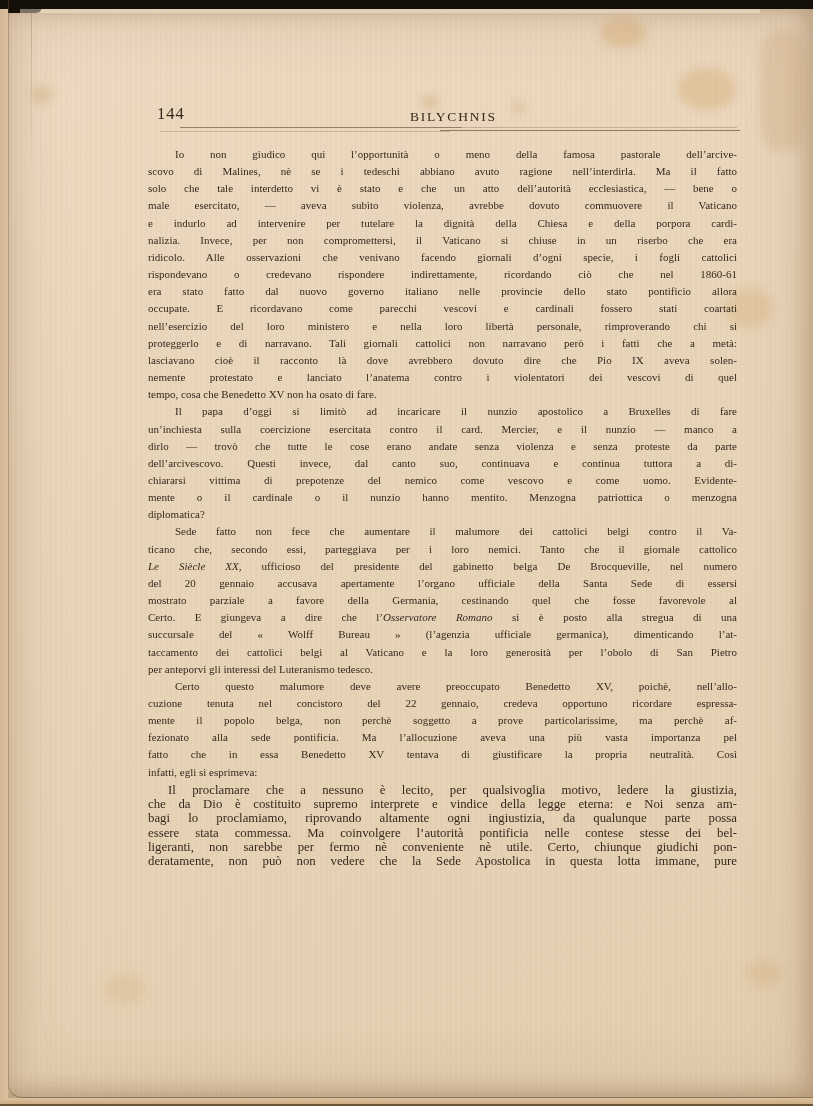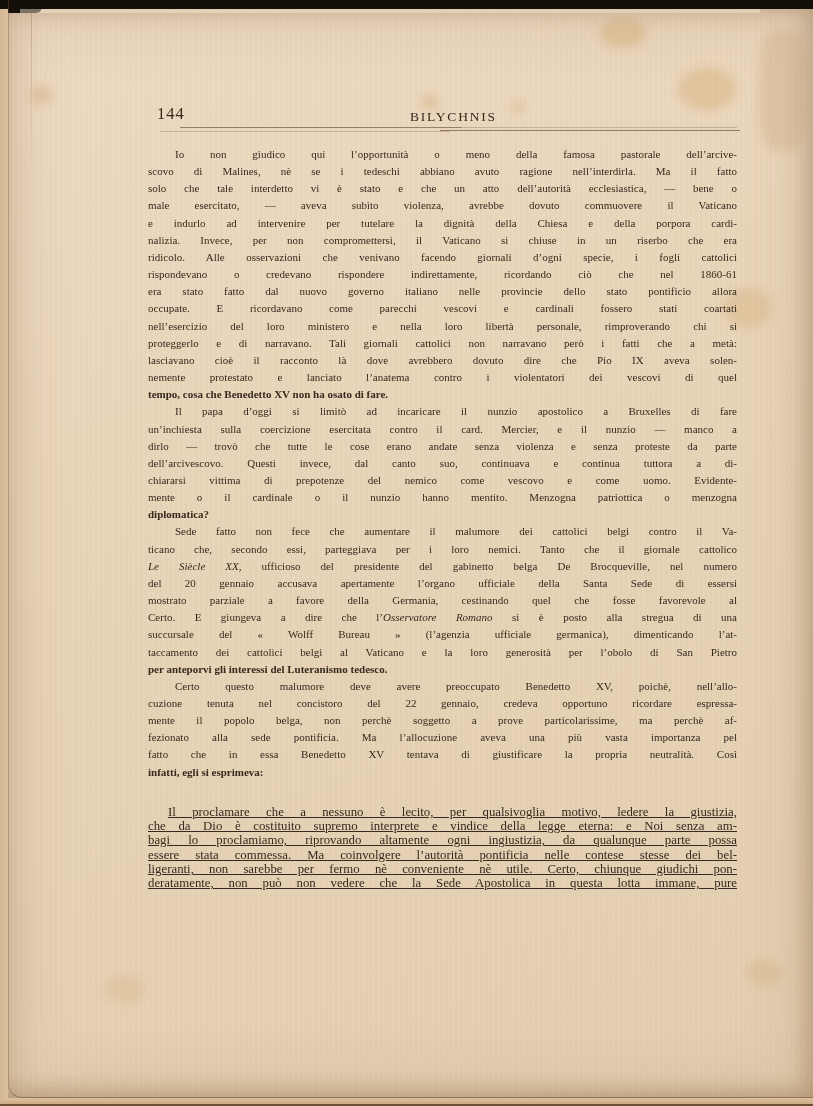--- a/index.html
+++ b/index.html
@@ -120,31 +120,31 @@
     position: absolute;
     left: 148px; top: 146px;
     width: 589px;
     color: var(--ink, #362a1e);
   }
   .para { margin: 0; }
   .para.body .tline {
     font-size: 11px;
     line-height: 17.15px;
   }
-  .para.quote { margin-top: 24px; text-decoration: underline; }
+  .para.quote { margin-top: 2px; }
   .para.quote .tline {
     font-size: 12.8px;
     line-height: 14.3px;
   }
   .tline {
     text-align: justify;
     text-align-last: justify;
     white-space: normal;
   }
-  .tline.left-last { text-align-last: left; font-weight: bold; }
+  .tline.left-last { text-align-last: left; }
   .para.body .tline.first { text-indent: 27px; }
   .para.quote .tline.first { text-indent: 20px; }
   .it { font-style: italic; }
 </style>
 </head>
 <body style="background: rgb(23, 16, 10);">
 
 <div class="scan">
 
   <div class="page"></div>

